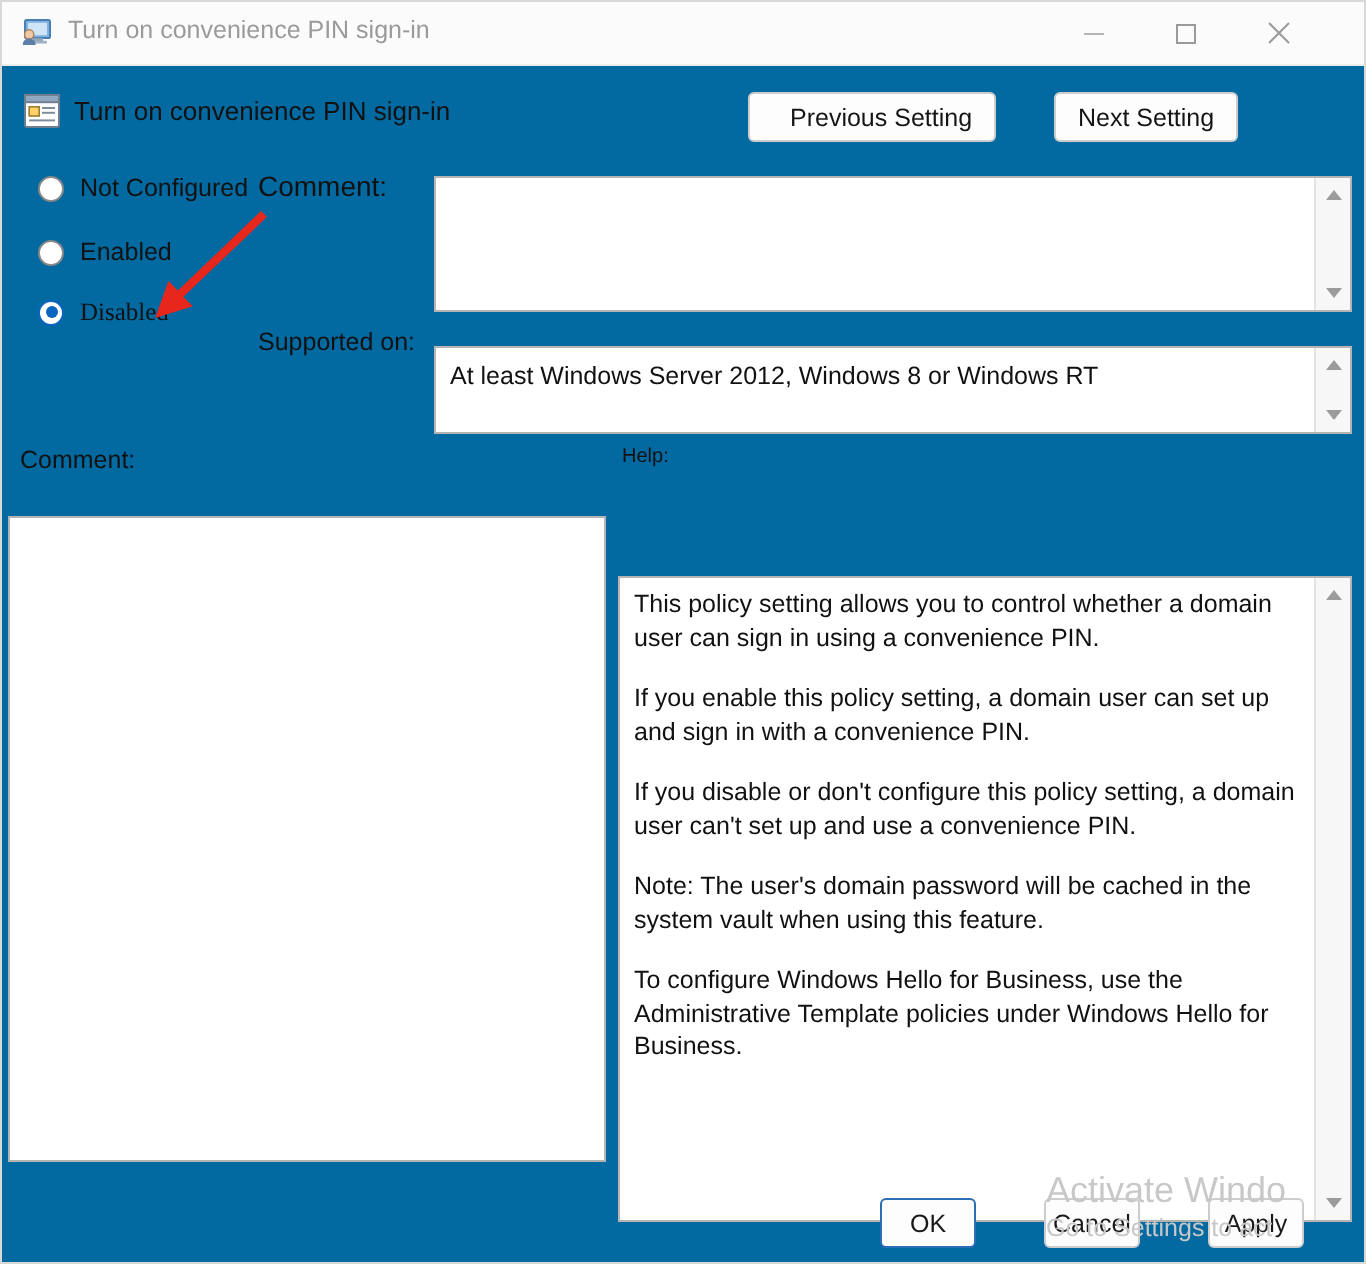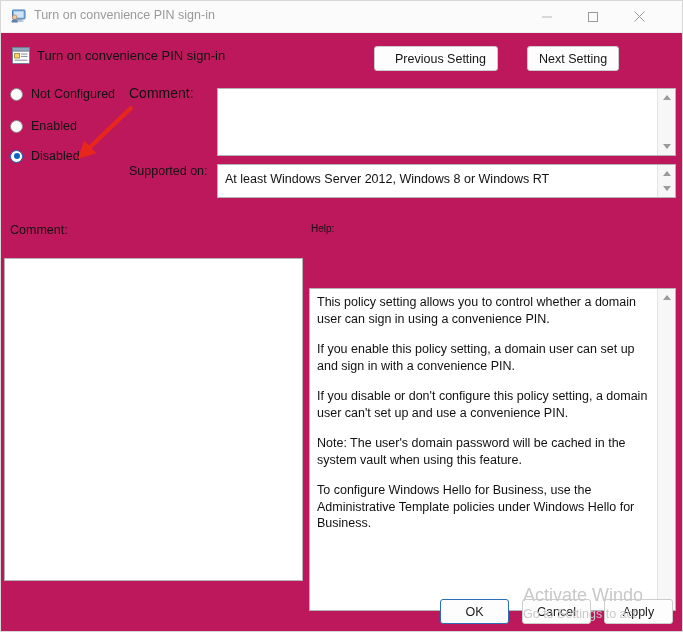--- a/index.html
+++ b/index.html
@@ -7,21 +7,21 @@
     padding: 0;
     background: #ffffff;
   }
   body {
     font-family: "Liberation Sans", sans-serif;
   }
   #app {
     position: relative;
     width: 683px;
     height: 632px;
-    background: #be185d;
+    background: #0369a1;
     overflow: hidden;
     box-sizing: border-box;
     border: 1px solid #d8d8d8;
     font-size: 12.5px;
     color: #1a1a1a;
   }
 
   
   #titlebar {
     position: absolute;
@@ -82,29 +82,29 @@
     color: #151515;
     padding: 0 11px;
     cursor: default;
   }
   #btn-prev { left: 373px; padding-left: 20px; }
   #btn-next { left: 482px; margin-left: 44px; }
 
   
   .radio-row {
     position: absolute;
-    left: 9px;
+    left: 18px;
     display: flex;
     align-items: center;
     height: 18px;
     cursor: default;
   }
   #radio-notconfigured { top: 84px; }
   #radio-enabled { top: 116px; }
-  #radio-disabled { top: 146px; }
+  #radio-disabled { top: 146px; font-family: Liberation Serif, serif; }
   .radio-mark {
     width: 13px; height: 13px;
     border-radius: 50%;
     border: 1px solid #888;
     background: #fff;
     box-sizing: border-box;
     margin-right: 8px;
     flex: none;
     position: relative;
   }
@@ -143,22 +143,22 @@
     position: absolute;
     background: #ffffff;
     border: 1px solid #b4b4b4;
     box-sizing: border-box;
   }
   #comment-box {
     left: 216px; top: 87px;
     width: 459px; height: 68px;
   }
   #supported-box {
-    left: 216px; top: 163px;
-    width: 459px; height: 34px; text-decoration: underline;
+    left: 216px; top: 172px;
+    width: 459px; height: 44px; text-decoration: underline;
   }
   #supported-text {
     position: absolute;
     left: 7px; top: 6px;
     right: 26px;
     font-size: 12.5px;
     color: #111;
     line-height: 16px;
   }
   .vscroll {
@@ -222,21 +222,21 @@
   #help-text p {
     margin: 0 0 14px 0;
   }
   #help-text p:last-child { margin-bottom: 0; }
 
   
   .footbtn {
     position: absolute;
     top: 598px;
     height: 25px;
-    width: 69px;
+    width: 48px;
     background: #fdfdfd;
     border: 1px solid #cdcdcd;
     border-radius: 3px;
     font-family: "Liberation Sans", sans-serif;
     font-size: 12.5px;
     color: #1a1a1a;
     cursor: default;
     padding: 0;
   }
   #btn-ok {

